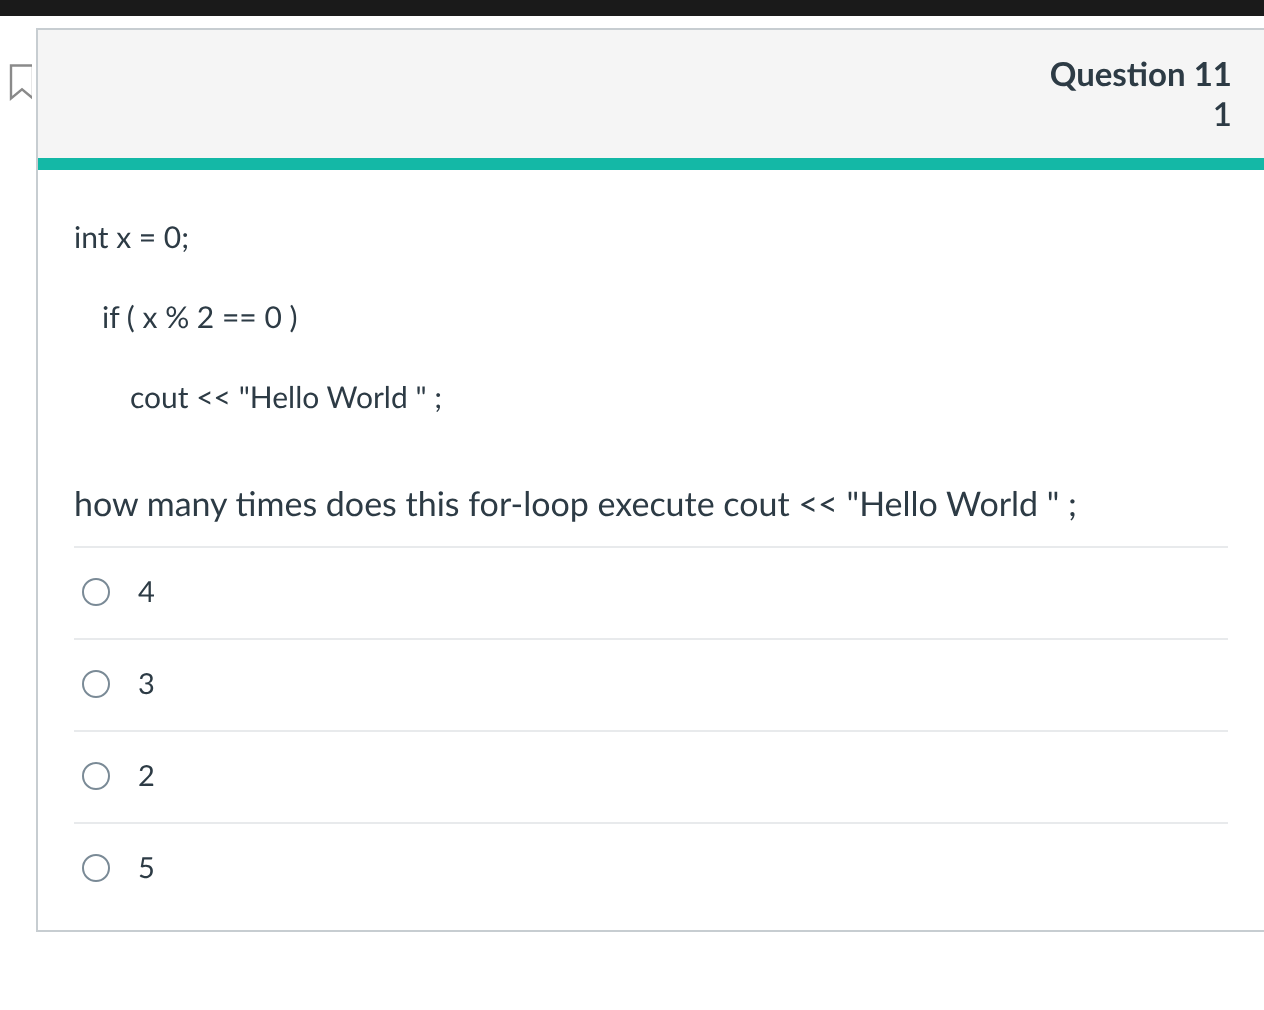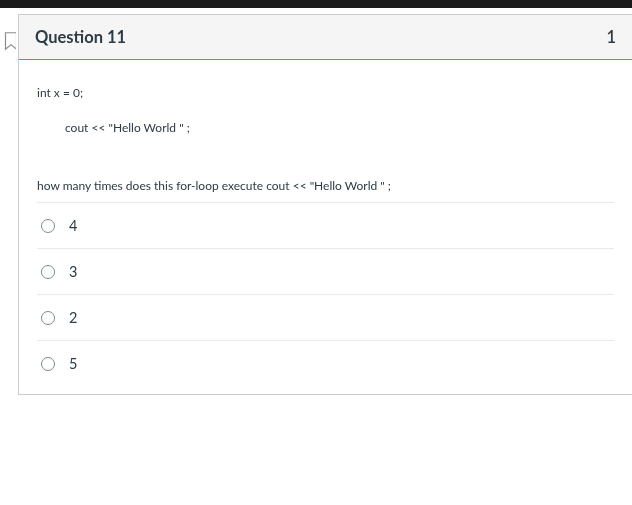--- a/index.html
+++ b/index.html
@@ -29,43 +29,44 @@
   .question-panel {
     flex: 1;
     border: 1px solid #c7cdd1;
     border-right: none;
     background: #fff;
     margin-left: 2px;
   }
   .question-header {
     display: flex;
     justify-content: space-between;
-    align-items: flex-start;
+    align-items: flex-end;
     background: #f5f5f5;
-    border-bottom: 1px solid #14b8a6;
+    border-bottom: 6px solid #14b8a6;
     padding: 12px 16px;
     font-weight: 700;
     font-size: 16.5px;
     color: #2d3b45;
+    flex-direction: column;
   }
   .header-right { font-weight: 600; }
   .question-body {
     padding: 24px 18px 8px 18px;
     line-height: 1.45;
   }
   .code-block {
-    font-size: 12px;
+    font-size: 15px;
     color: #2d3b45;
-    margin-bottom: 40px;
+    margin-bottom: 30px;
   }
   .code-line { margin-bottom: 18px; }
   .indent1 { padding-left: 14px; }
   .indent2 { padding-left: 28px; }
   .prompt {
-    font-size: 12px;
+    font-size: 17px;
     color: #2d3b45;
     margin-bottom: 0;
   }
   .options {
     border-top: 1px solid #e8eaec;
     margin-top: 8px;
   }
   .option-row {
     display: flex;
     align-items: center;
@@ -111,20 +112,21 @@
 
     <div class="question-header">
       <span>Question 11</span>
       <span class="header-right">1</span>
     </div>
 
     <div class="question-body">
 
       <div class="code-block">
         <div class="code-line">int x = 0;</div>
+        <div class="code-line indent1">if ( x % 2 == 0 )</div>
         <div class="code-line indent2">cout &lt;&lt; "Hello World " ;</div>
       </div>
 
       <div class="prompt">how many times does this for-loop execute  cout &lt;&lt; "Hello World " ;</div>
 
       <div class="options">
         <label class="option-row">
           <span class="radio-circle"></span>
           <span>4</span>
         </label>

